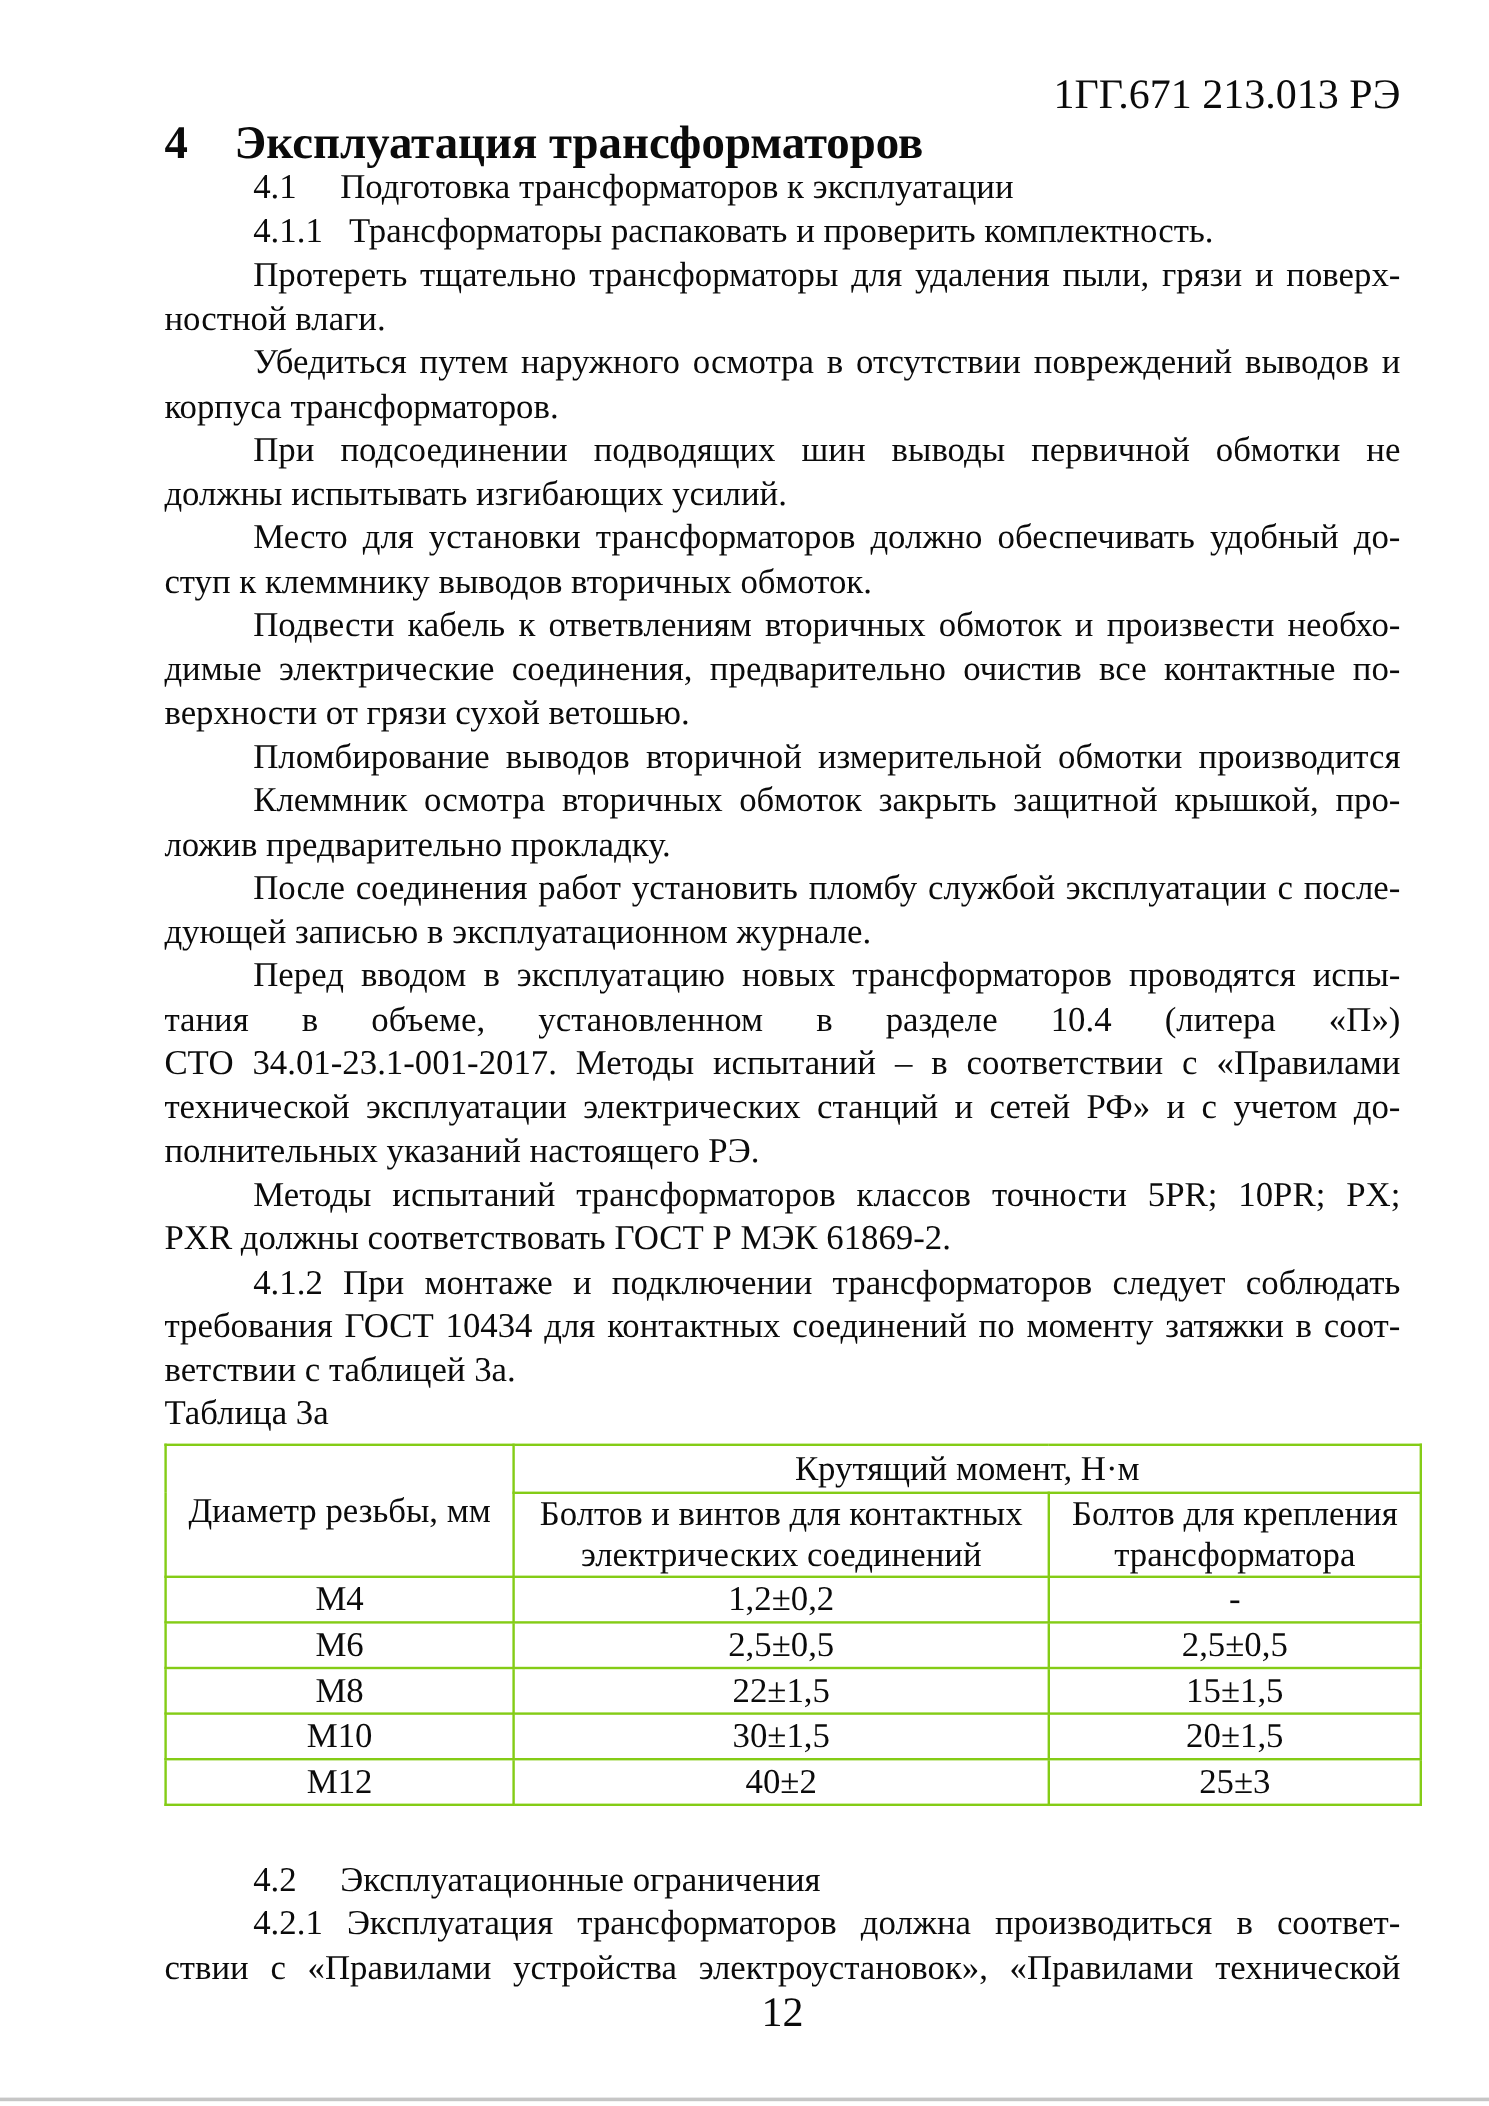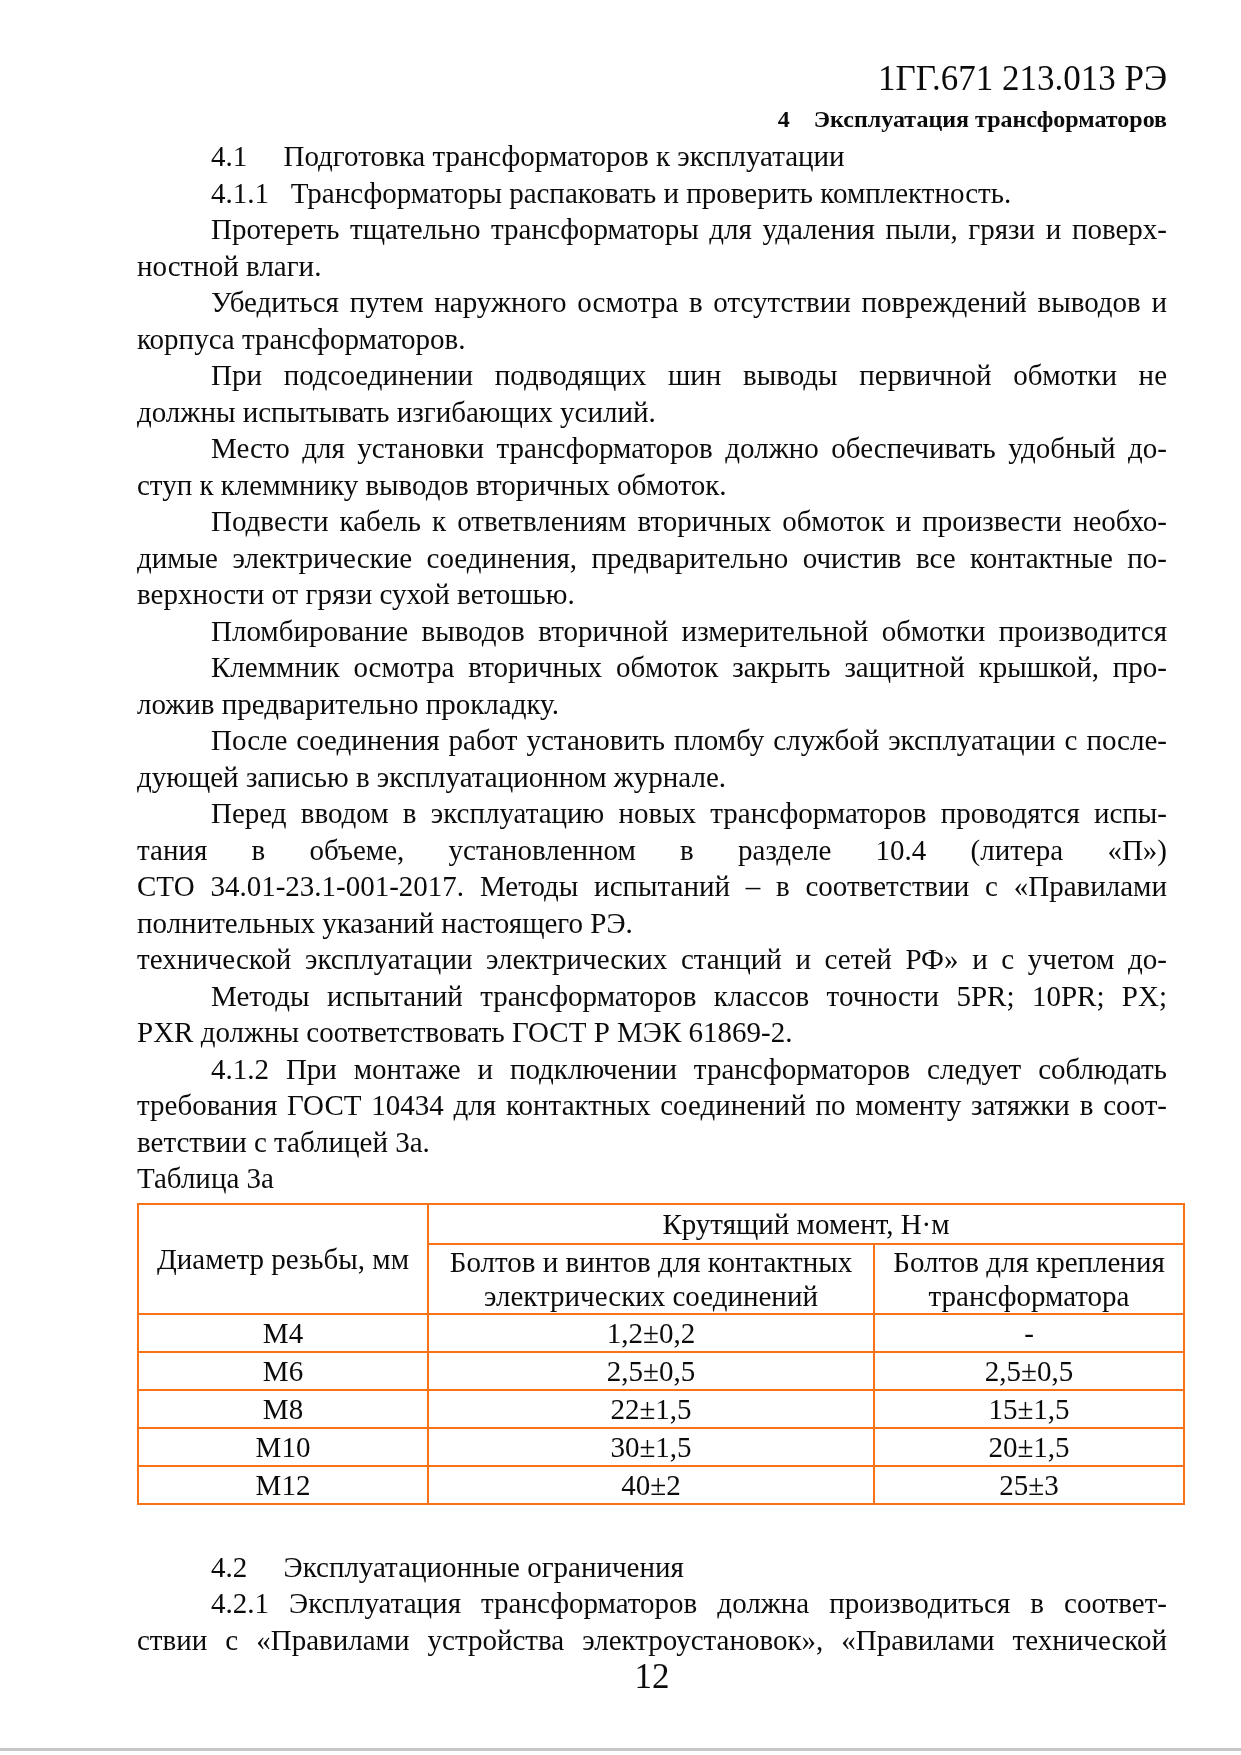--- a/index.html
+++ b/index.html
@@ -19,23 +19,23 @@
     left: 137px; top: 60px;
     width: 1030px;
   }
   .doc-number {
     text-align: right;
     font-size: 35px;
     line-height: 37px;
   }
   .heading {
     margin: 4px 0 0 0;
-    font-size: 24px;
+    font-size: 39px;
     font-weight: bold;
-    text-align: right;
+    text-align: left;
     line-height: 37px;
   }
   .para { margin: 0; }
   .line {
     font-size: 29px;
     line-height: 36.5px;
     text-align: justify;
     text-align-last: justify;
     white-space: normal;
   }
@@ -45,21 +45,21 @@
   .para.gap { margin-top: 44px; }
 
   .torque-table {
     border-collapse: collapse;
     table-layout: fixed;
     width: 1046px;
     margin-top: 6px;
     font-size: 29px;
   }
   .torque-table td {
-    border: 2px solid #f97316;
+    border: 2px solid #84cc16;
     text-align: center;
     vertical-align: middle;
     padding: 0 4px;
     line-height: 34px;
   }
   .torque-table col.c1 { width: 290px; }
   .torque-table col.c2 { width: 446px; }
   .torque-table col.c3 { width: 310px; }
   .torque-table tr.group-row  { height: 40px; }
   .torque-table tr.sub-row    { height: 70px; }
@@ -122,22 +122,22 @@
         <div class="line last">ложив предварительно прокладку.</div>
       </div>
       <div class="para">
         <div class="line first">После соединения работ установить пломбу службой эксплуатации с после-</div>
         <div class="line last">дующей записью в эксплуатационном журнале.</div>
       </div>
       <div class="para">
         <div class="line first">Перед вводом в эксплуатацию новых трансформаторов проводятся испы-</div>
         <div class="line">тания в объеме, установленном в разделе 10.4 (литера «П»)</div>
         <div class="line">СТО 34.01-23.1-001-2017. Методы испытаний – в соответствии с «Правилами</div>
+        <div class="line">технической эксплуатации электрических станций и сетей РФ» и с учетом до-</div>
         <div class="line last">полнительных указаний настоящего РЭ.</div>
-        <div class="line">технической эксплуатации электрических станций и сетей РФ» и с учетом до-</div>
       </div>
       <div class="para">
         <div class="line first">Методы испытаний трансформаторов классов точности 5PR; 10PR; PX;</div>
         <div class="line last">PXR должны соответствовать ГОСТ Р МЭК 61869-2.</div>
       </div>
       <div class="para">
         <div class="line first">4.1.2 При монтаже и подключении трансформаторов следует соблюдать</div>
         <div class="line">требования ГОСТ 10434 для контактных соединений по моменту затяжки в соот-</div>
         <div class="line last">ветствии с таблицей 3а.</div>
       </div>

